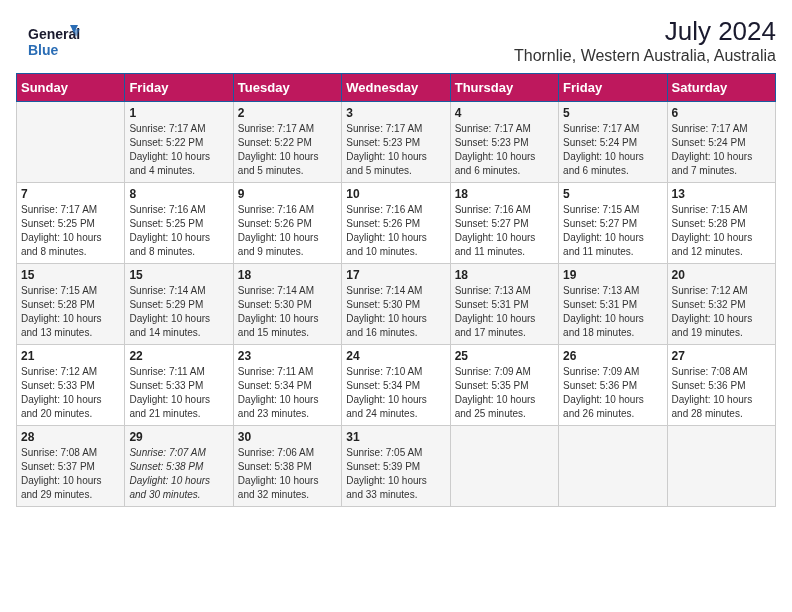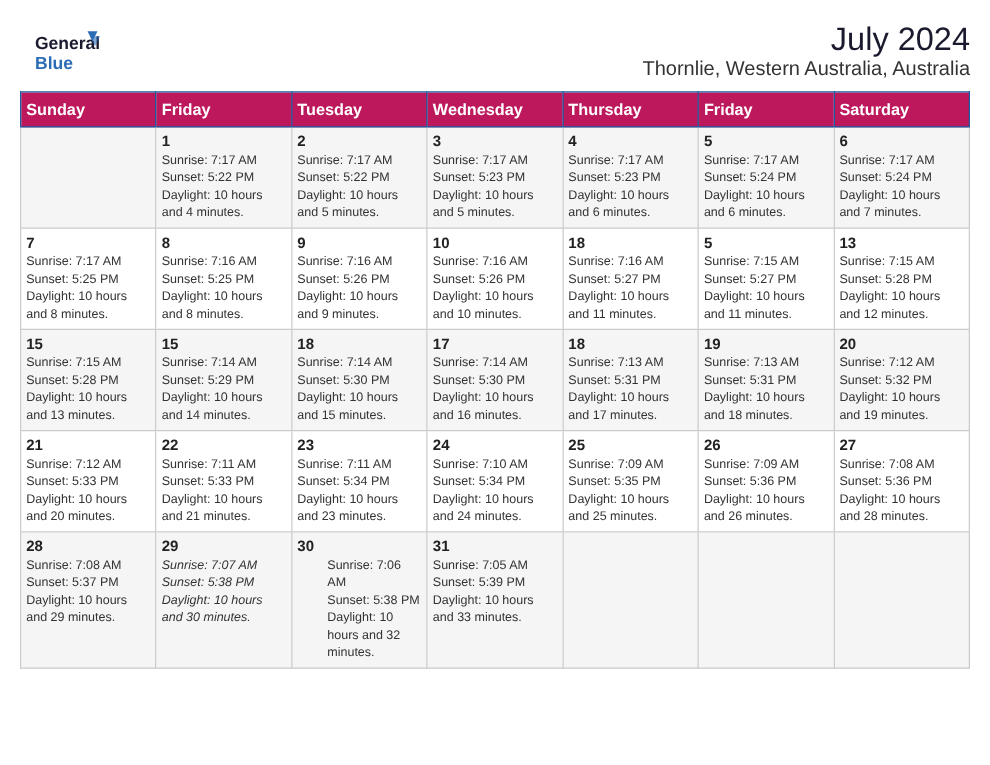--- a/index.html
+++ b/index.html
@@ -287,21 +287,21 @@
 Daylight: 10 hours and 29 minutes.</div>
         </td>
         <td>
           <span class="day-number">29</span>
           <div class="day-info" style="white-space: pre-line; font-style: italic;">Sunrise: 7:07 AM
 Sunset: 5:38 PM
 Daylight: 10 hours and 30 minutes.</div>
         </td>
         <td>
           <span class="day-number">30</span>
-          <div class="day-info" style="white-space: pre-line; margin-left: 24px;">Sunrise: 7:06 AM
+          <div class="day-info" style="white-space: pre-line;">Sunrise: 7:06 AM
 Sunset: 5:38 PM
 Daylight: 10 hours and 32 minutes.</div>
         </td>
         <td>
           <span class="day-number">31</span>
           <div class="day-info" style="white-space: pre-line;">Sunrise: 7:05 AM
 Sunset: 5:39 PM
 Daylight: 10 hours and 33 minutes.</div>
         </td>
         <td class="empty-cell"></td>

